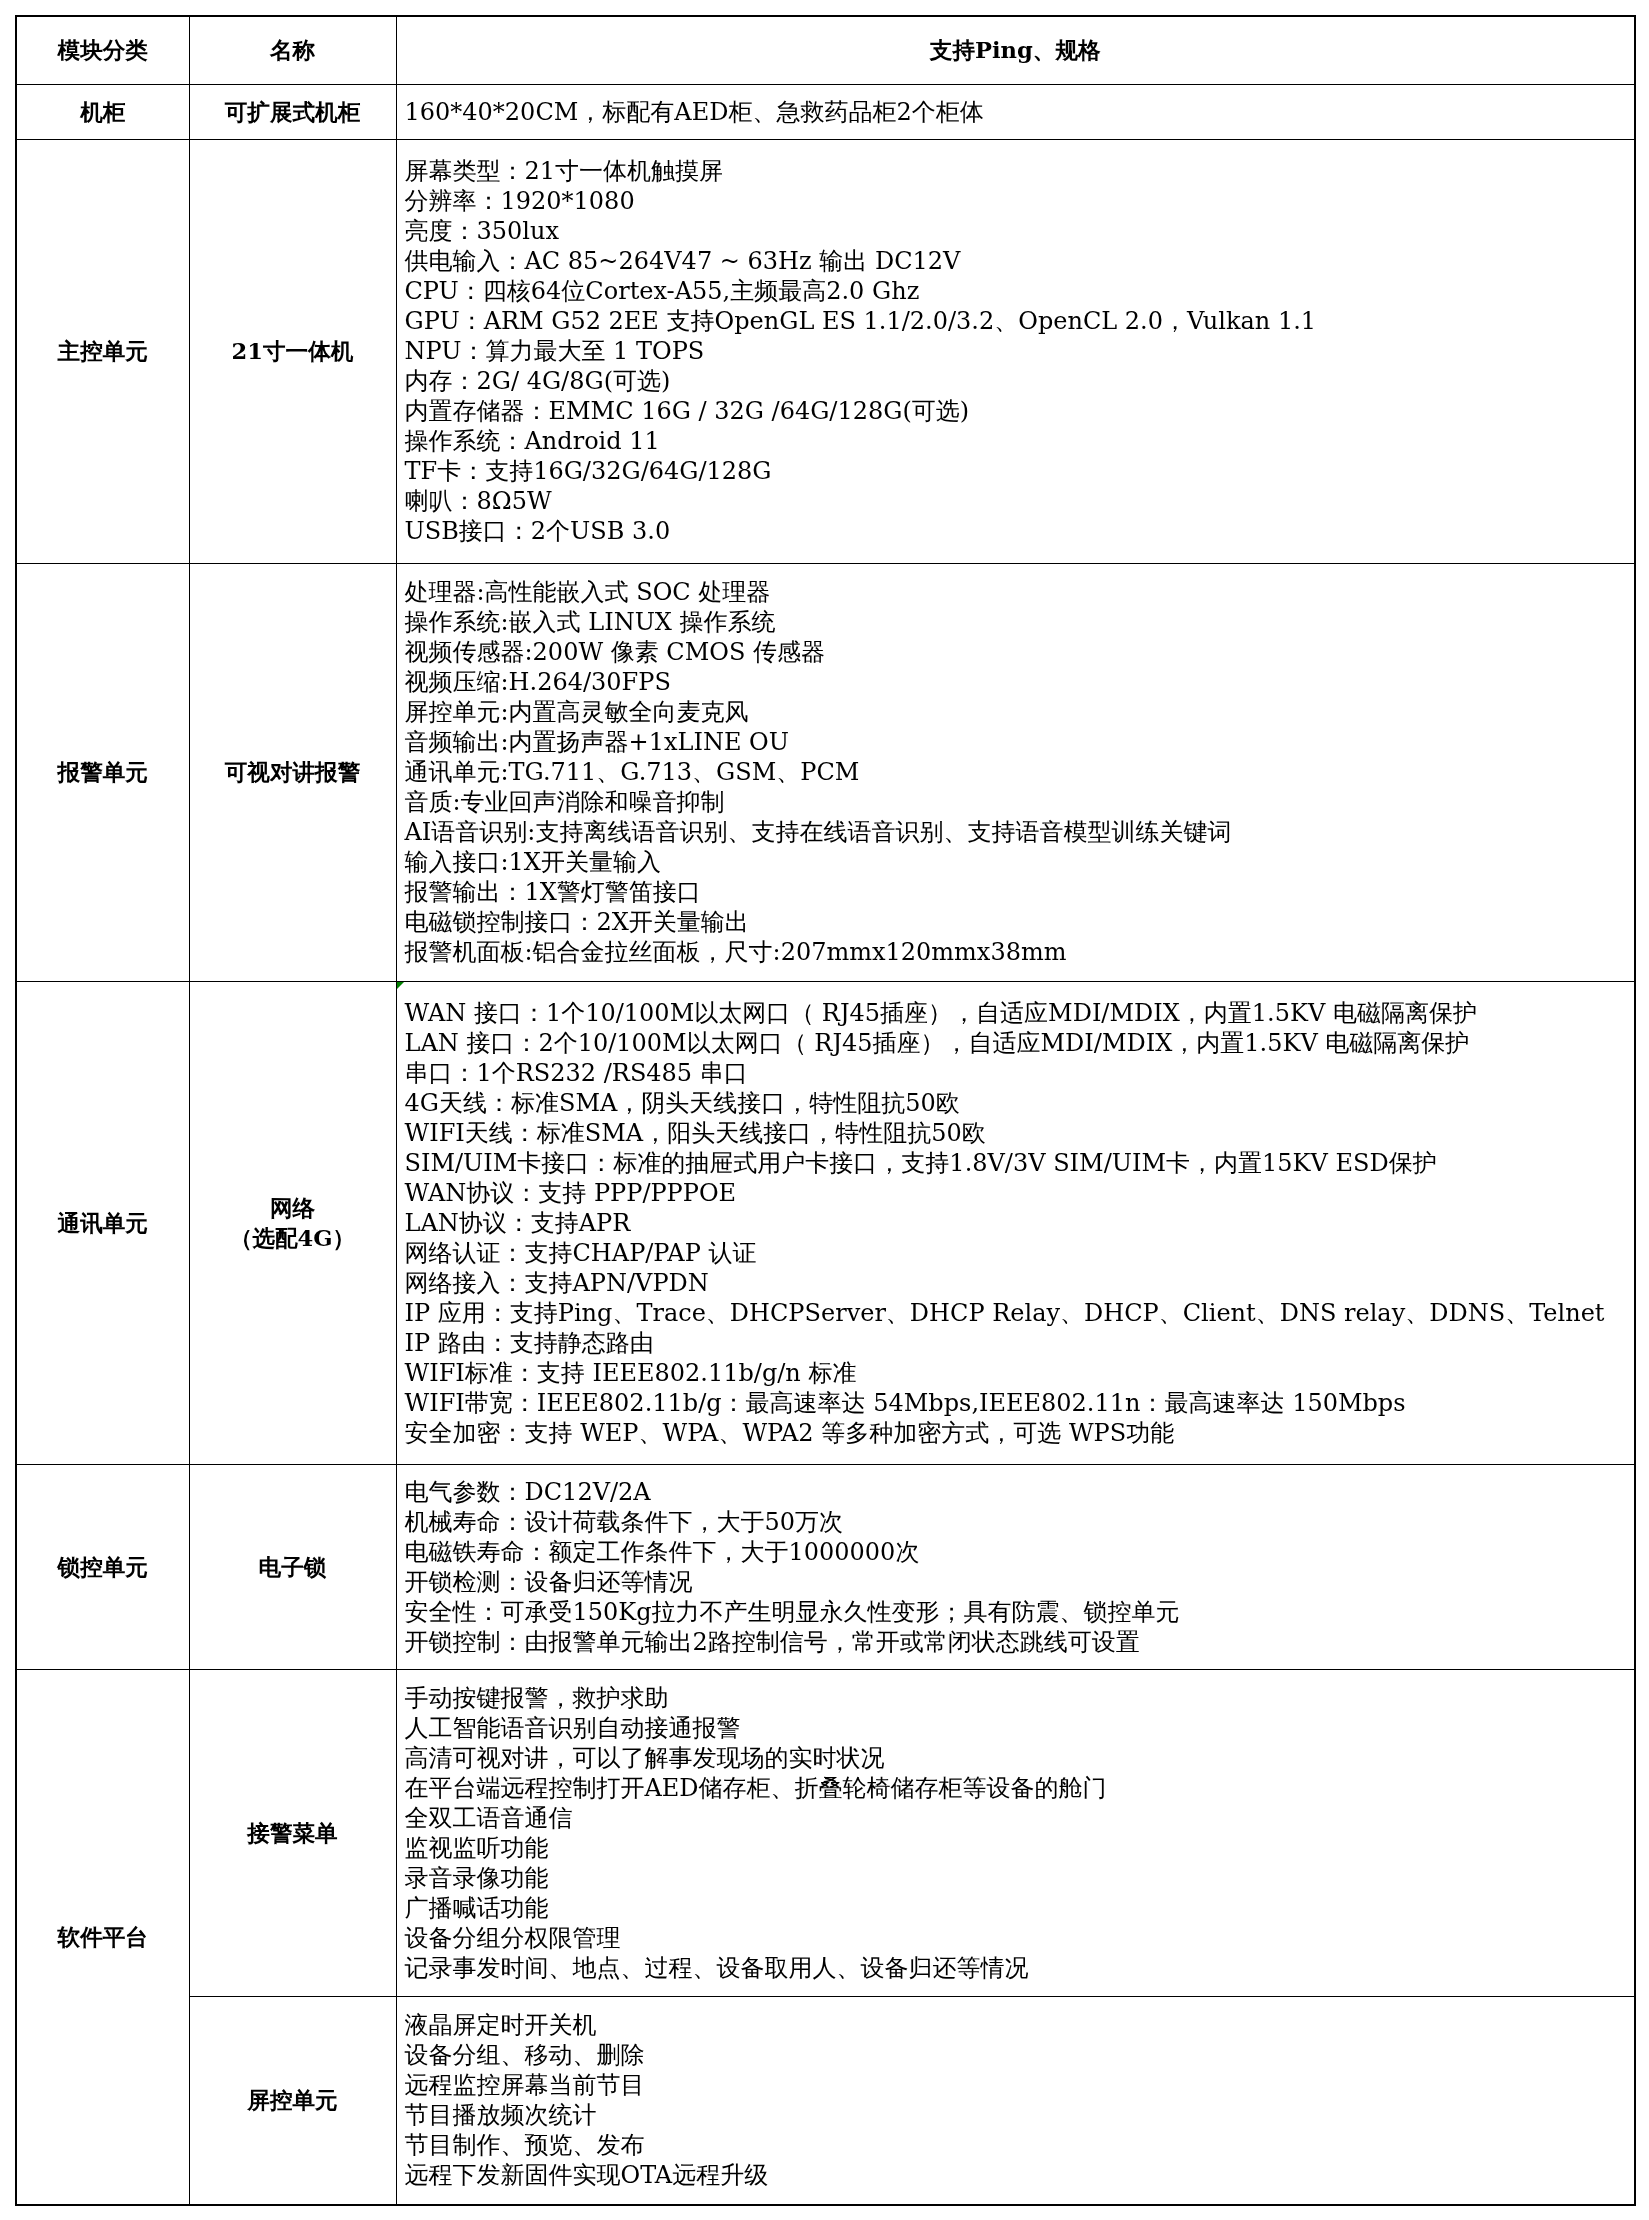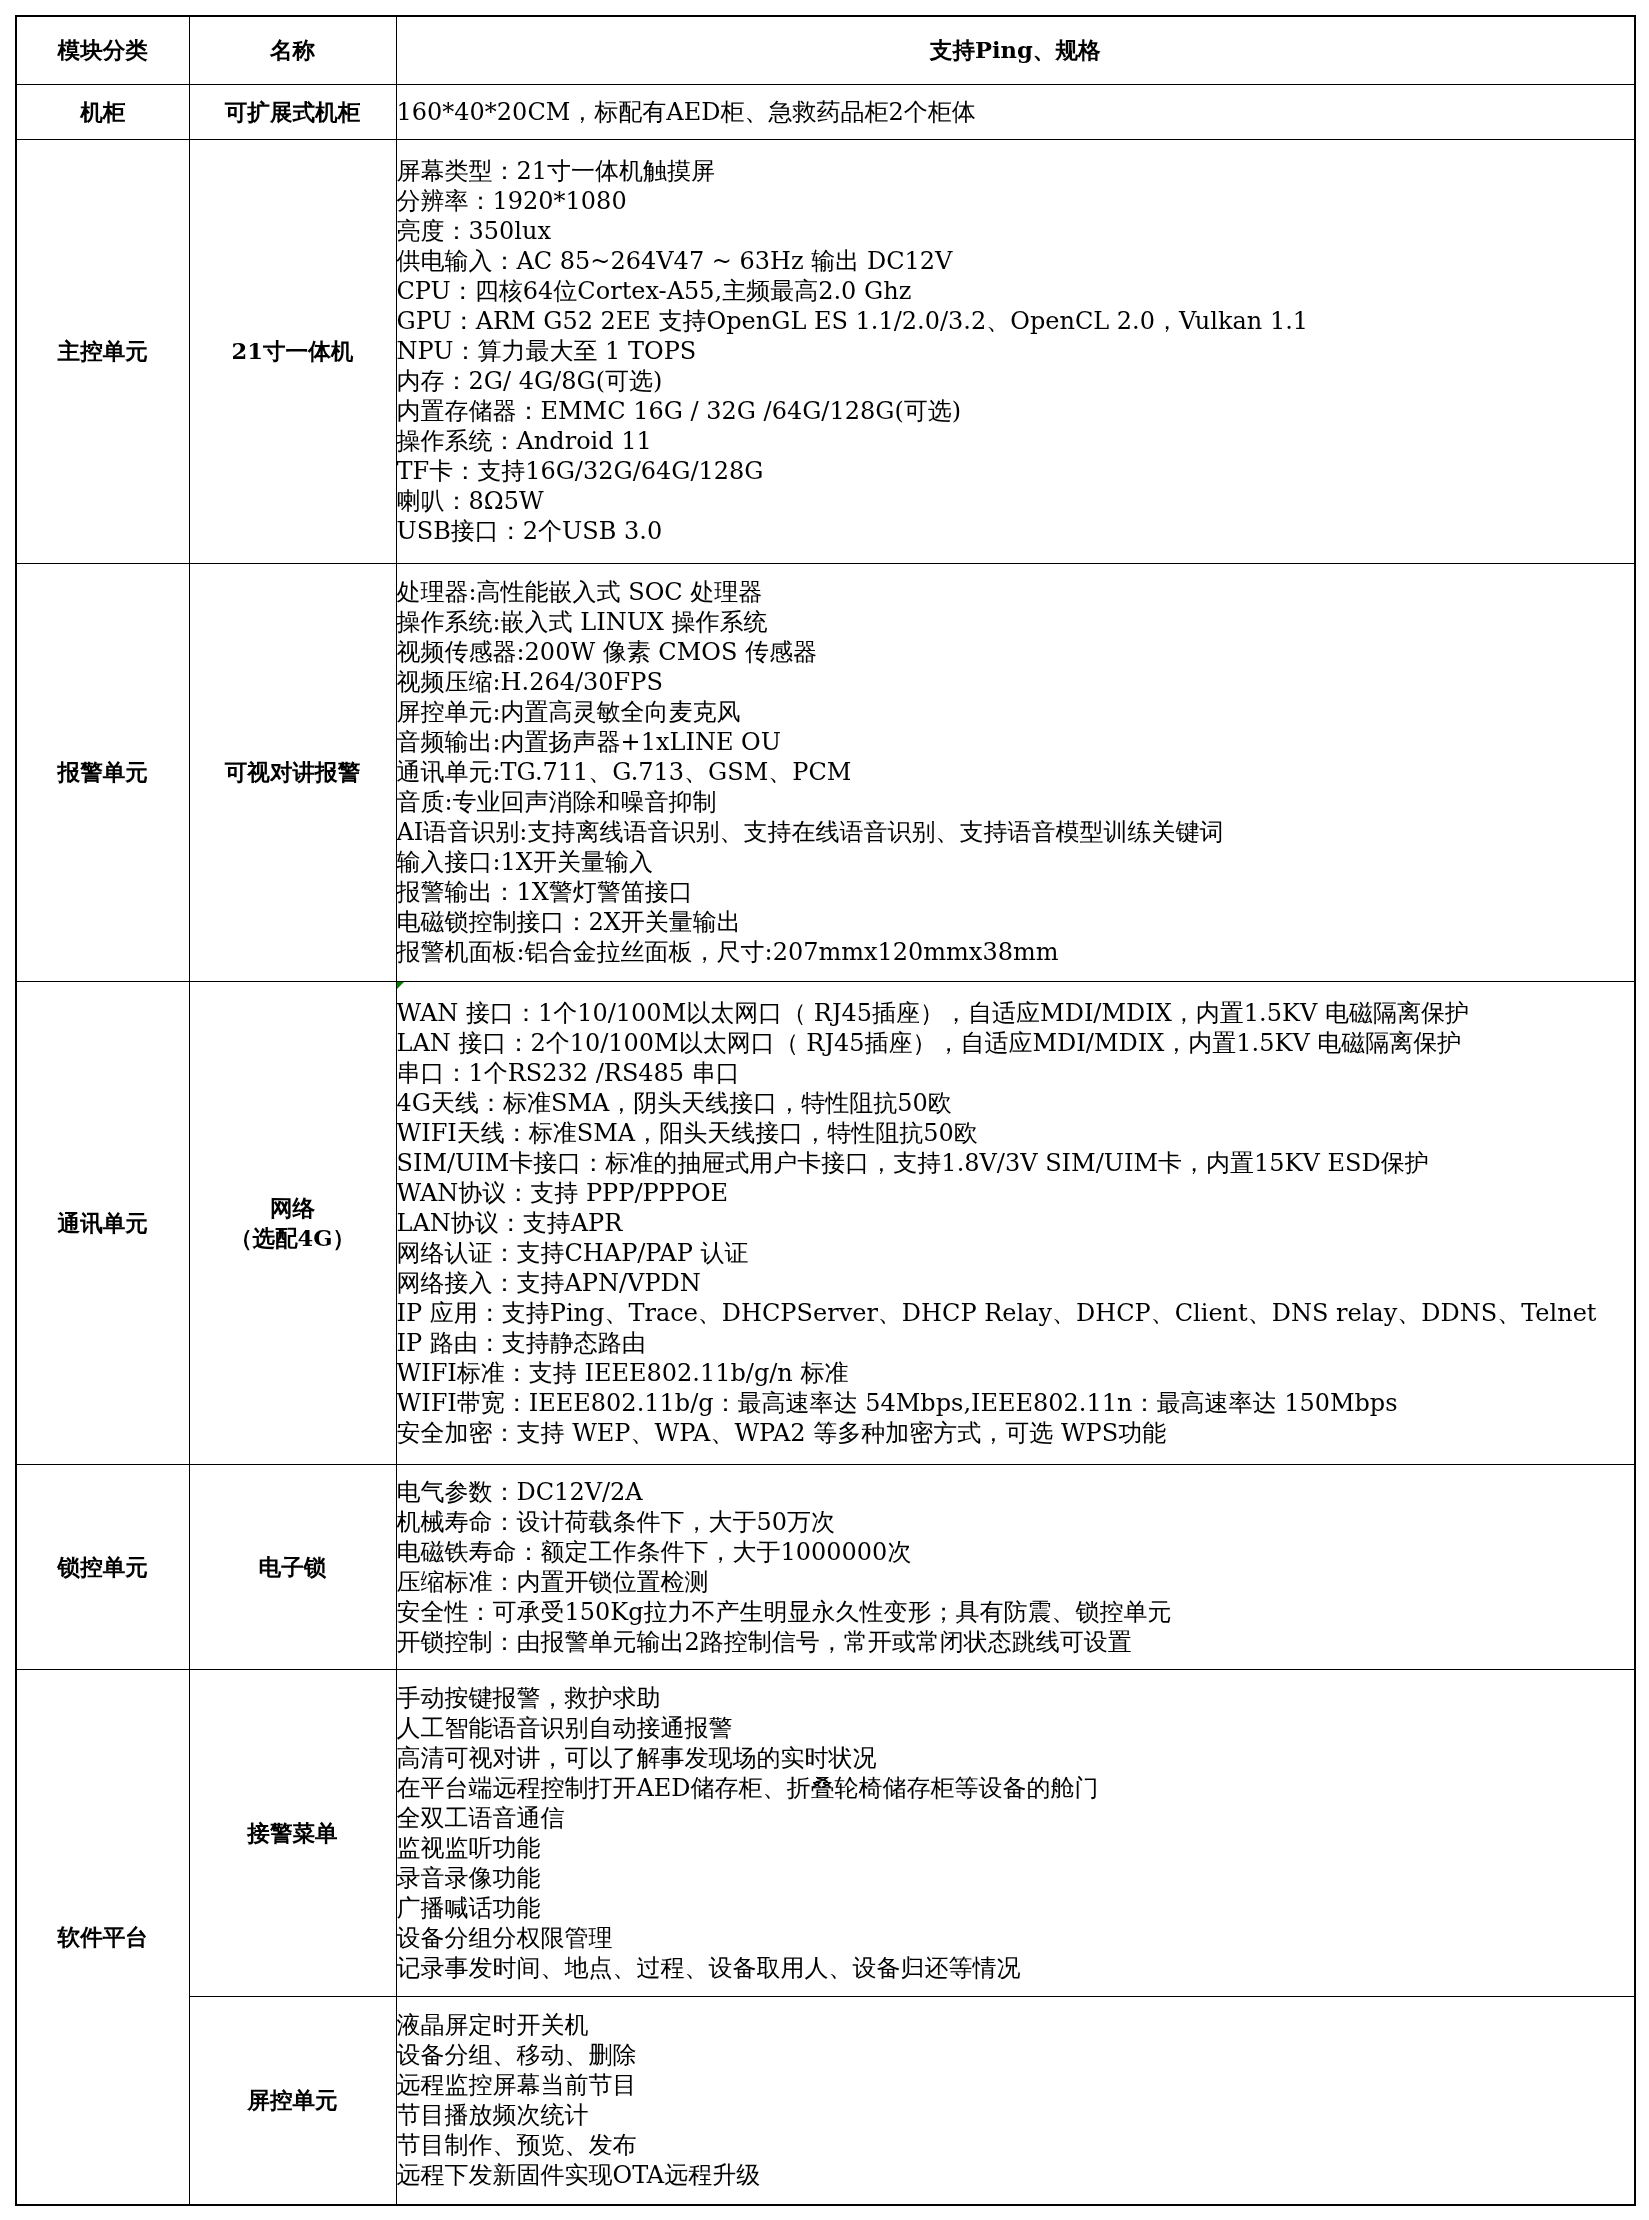--- a/index.html
+++ b/index.html
@@ -3,21 +3,21 @@
 <meta charset="utf-8">
 <style>
   html, body { margin: 0; padding: 0; background: #ffffff; }
   body { width: 1650px; height: 2220px; position: relative; overflow: hidden; }
   table.spec {
     position: absolute; left: 15px; top: 15px;
     width: 1620px; border-collapse: collapse; table-layout: fixed;
     border: 2.8px solid #000;
   }
   table.spec td {
-    border: 1.9px solid #000; padding: 0; vertical-align: middle;
+    border: 1.9px solid #000; padding: 8px; vertical-align: middle;
     font-family: "DejaVu Serif", "Liberation Serif", serif;
     color: #000;
   }
   td.lbl {
     text-align: center; font-weight: bold; font-size: 22.6px; line-height: 30px; margin-top: 33px;
   }
   td.hdr { text-align: center; font-weight: bold; font-size: 22.6px; }
   td.spec-cell {
     position: relative; padding: 0 5.6px; font-size: 24px; line-height: 30px;
     white-space: nowrap; overflow: hidden;
@@ -118,21 +118,21 @@
     </td>
   </tr>
 
   <tr style="height:205px">
     <td class="lbl">锁控单元</td>
     <td class="lbl">电子锁</td>
     <td class="spec-cell">
       <span class="spec-line">电气参数：DC12V/2A</span>
       <span class="spec-line">机械寿命：设计荷载条件下，大于50万次</span>
       <span class="spec-line">电磁铁寿命：额定工作条件下，大于1000000次</span>
-      <span class="spec-line">压缩标准：内置开锁位置检测</span>
+      <span class="spec-line">开锁检测：设备归还等情况</span>
       <span class="spec-line">安全性：可承受150Kg拉力不产生明显永久性变形；具有防震、锁控单元</span>
       <span class="spec-line">开锁控制：由报警单元输出2路控制信号，常开或常闭状态跳线可设置</span>
     </td>
   </tr>
 
   <tr style="height:327px">
     <td class="lbl" rowspan="2">软件平台</td>
     <td class="lbl">接警菜单</td>
     <td class="spec-cell">
       <span class="spec-line">手动按键报警，救护求助</span>

